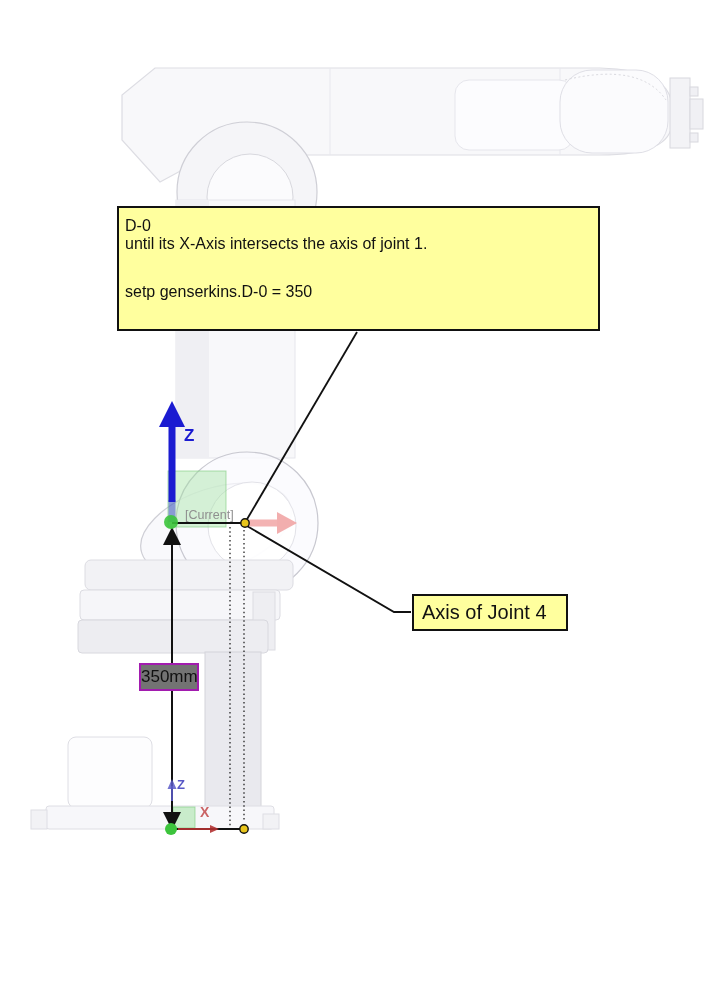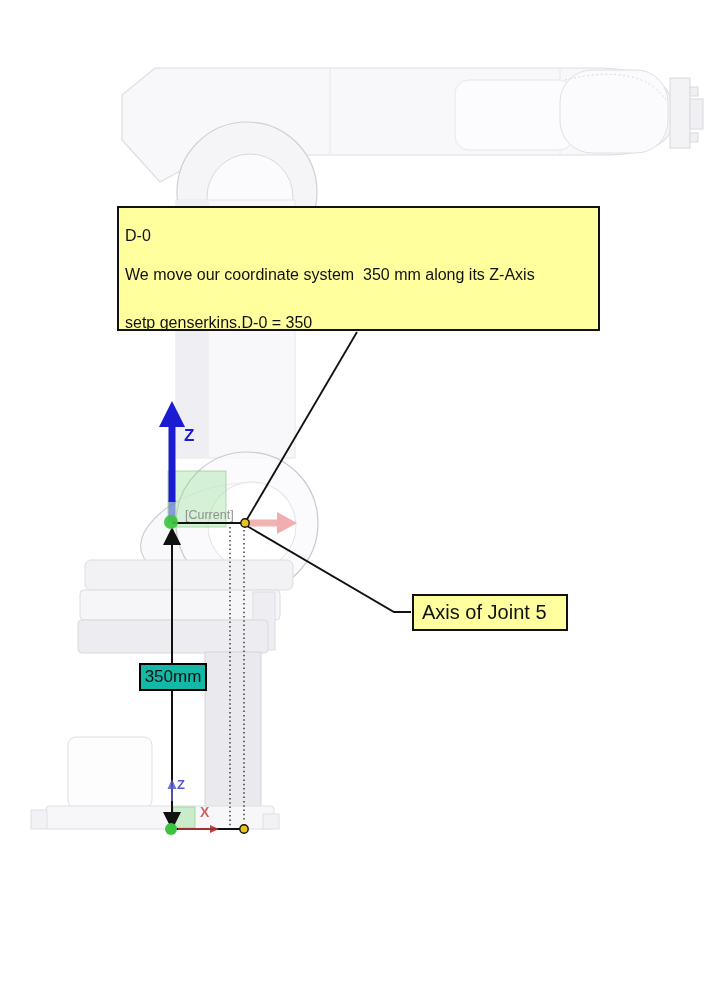--- a/index.html
+++ b/index.html
@@ -2,30 +2,30 @@
 <html><head>
 <meta charset="utf-8">
 <style>
   html,body{margin:0;padding:0;background:#ffffff;}
   #page{position:relative;width:707px;height:1000px;background:#ffffff;overflow:hidden;
         font-family:"Liberation Sans","DejaVu Sans",sans-serif;}
   #scene{position:absolute;left:0;top:0;width:707px;height:1000px;}
   .overlay{position:absolute;box-sizing:border-box;}
   
   .note-box{left:117px;top:206px;width:483px;height:125px;background:#FFFF9E;
-            border:2px solid #111;padding:19px 6px;color:#111;}
+            border:2px solid #111;padding:9px 6px;color:#111;}
   .note-line{font-size:16px;line-height:18px;white-space:pre;}
   .note-body1{margin-top:21px;}
   .note-cmd{margin-top:30px;}
   
   .joint-label{left:412px;top:594px;width:156px;height:37px;background:#FFFF9E;
                border:2px solid #111;font-size:20px;line-height:33px;padding-left:8px;color:#111;}
   
-  .dim-label{left:139px;top:663px;width:68px;height:28px;background:#14b8a6;
-             border:2px solid #000000;font-size:17px;line-height:24px;text-align:center;color:#111;}
+  .dim-label{left:139px;top:663px;width:60px;height:28px;background:#737373;
+             border:2px solid #a21caf;font-size:17px;line-height:24px;text-align:center;color:#111;}
   
   .zlab-top{left:184px;top:426px;font-size:17px;font-weight:bold;color:#1B1BD1;}
   .current-lab{left:185px;top:508px;font-size:12.5px;color:#8f8f8f;text-align:right;}
   .zlab-bot{left:177px;top:777px;font-size:13px;font-weight:bold;color:#4646C0;opacity:.9;}
   .xlab-bot{left:200px;top:804px;font-size:14px;font-weight:bold;color:#C04040;opacity:.8;}
 </style>
 </head>
 <body>
 
 <div id="page">
@@ -92,25 +92,25 @@
       <line x1="172" y1="829" x2="241" y2="829" stroke="#111" stroke-width="2"></line>
       <line x1="178" y1="829" x2="210" y2="829" stroke="#B23232" stroke-width="2" opacity="0.9"></line>
       <polygon points="219,829 210,825 210,833" fill="#B23232" opacity="0.9"></polygon>
       <circle cx="171" cy="829" r="6" fill="#3CC43C"></circle>
       <circle cx="244" cy="829" r="4.2" fill="#E8C51C" stroke="#111" stroke-width="1.4"></circle>
     </g>
   </svg>
 
   <div class="overlay note-box">
     <div class="note-line">D-0</div>
-    <div class="note-line note-body1">We move our coordinate system  350 mm along its Z-Axis</div>
+    <div class="note-line">until its X-Axis intersects the axis of joint 1.</div>
     <div class="note-line note-cmd">setp genserkins.D-0 = 350</div>
   </div>
 
-  <div class="overlay joint-label">Axis of Joint 5</div>
+  <div class="overlay joint-label">Axis of Joint 4</div>
 
   <div class="overlay dim-label">350mm</div>
 
   <div class="overlay zlab-top">Z</div>
   <div class="overlay current-lab">[Current]</div>
   <div class="overlay zlab-bot">Z</div>
   <div class="overlay xlab-bot">X</div>
 
 </div>
 

